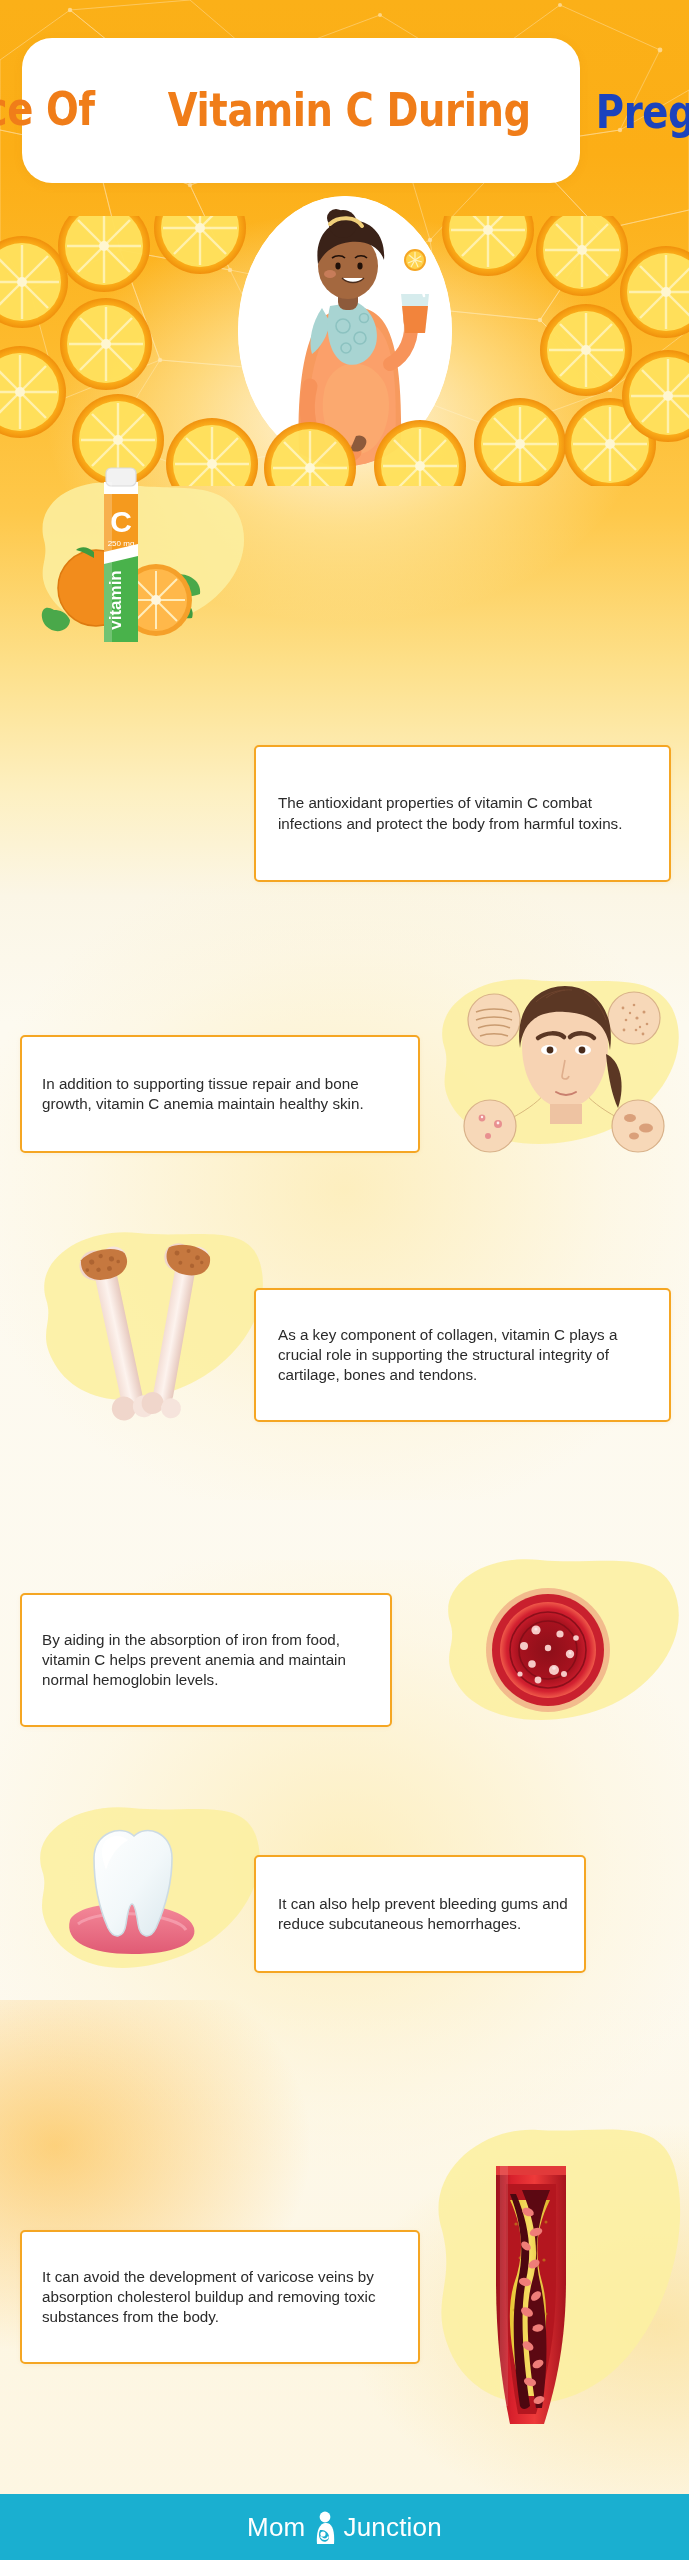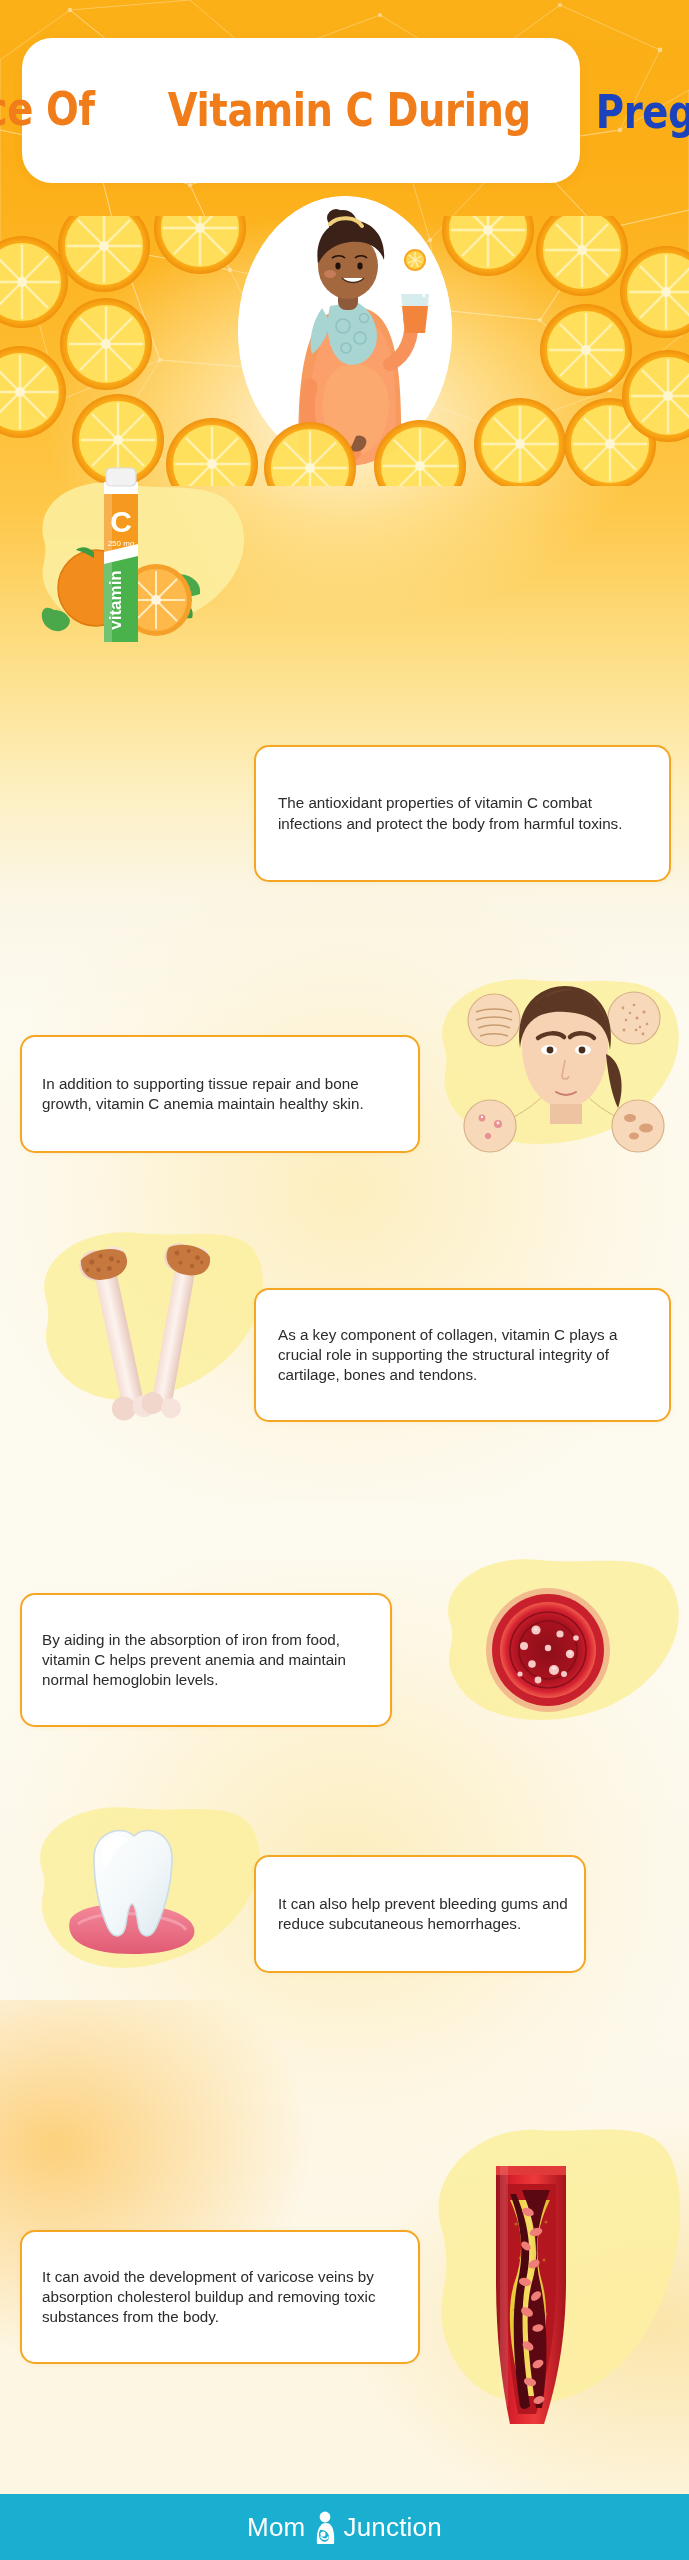--- a/index.html
+++ b/index.html
@@ -65,21 +65,21 @@
     overflow:hidden;
   }
   .hero-svg{ position:absolute; left:50%; top:0; transform:translateX(-50%); }
 
   
   .citrus{ position:absolute; z-index:3; }
 
   
   .card{
     position:absolute; background:#ffffff;
-    border:2.5px solid #f5a623; border-radius:15px;
+    border:2.5px solid #f5a623; border-radius:5px;
     z-index:5;
     display:flex; align-items:center;
     box-shadow:0 1px 4px rgba(200,140,20,.08);
   }
   .card p{
     color:#2b2b2b; font-size:15.2px; line-height:1.33;
     font-family:"Liberation Sans", sans-serif;
   }
   .card.left-text p{ padding:0 14px 0 20px; }
   .card.right-text p{ padding:0 16px 0 22px; }

